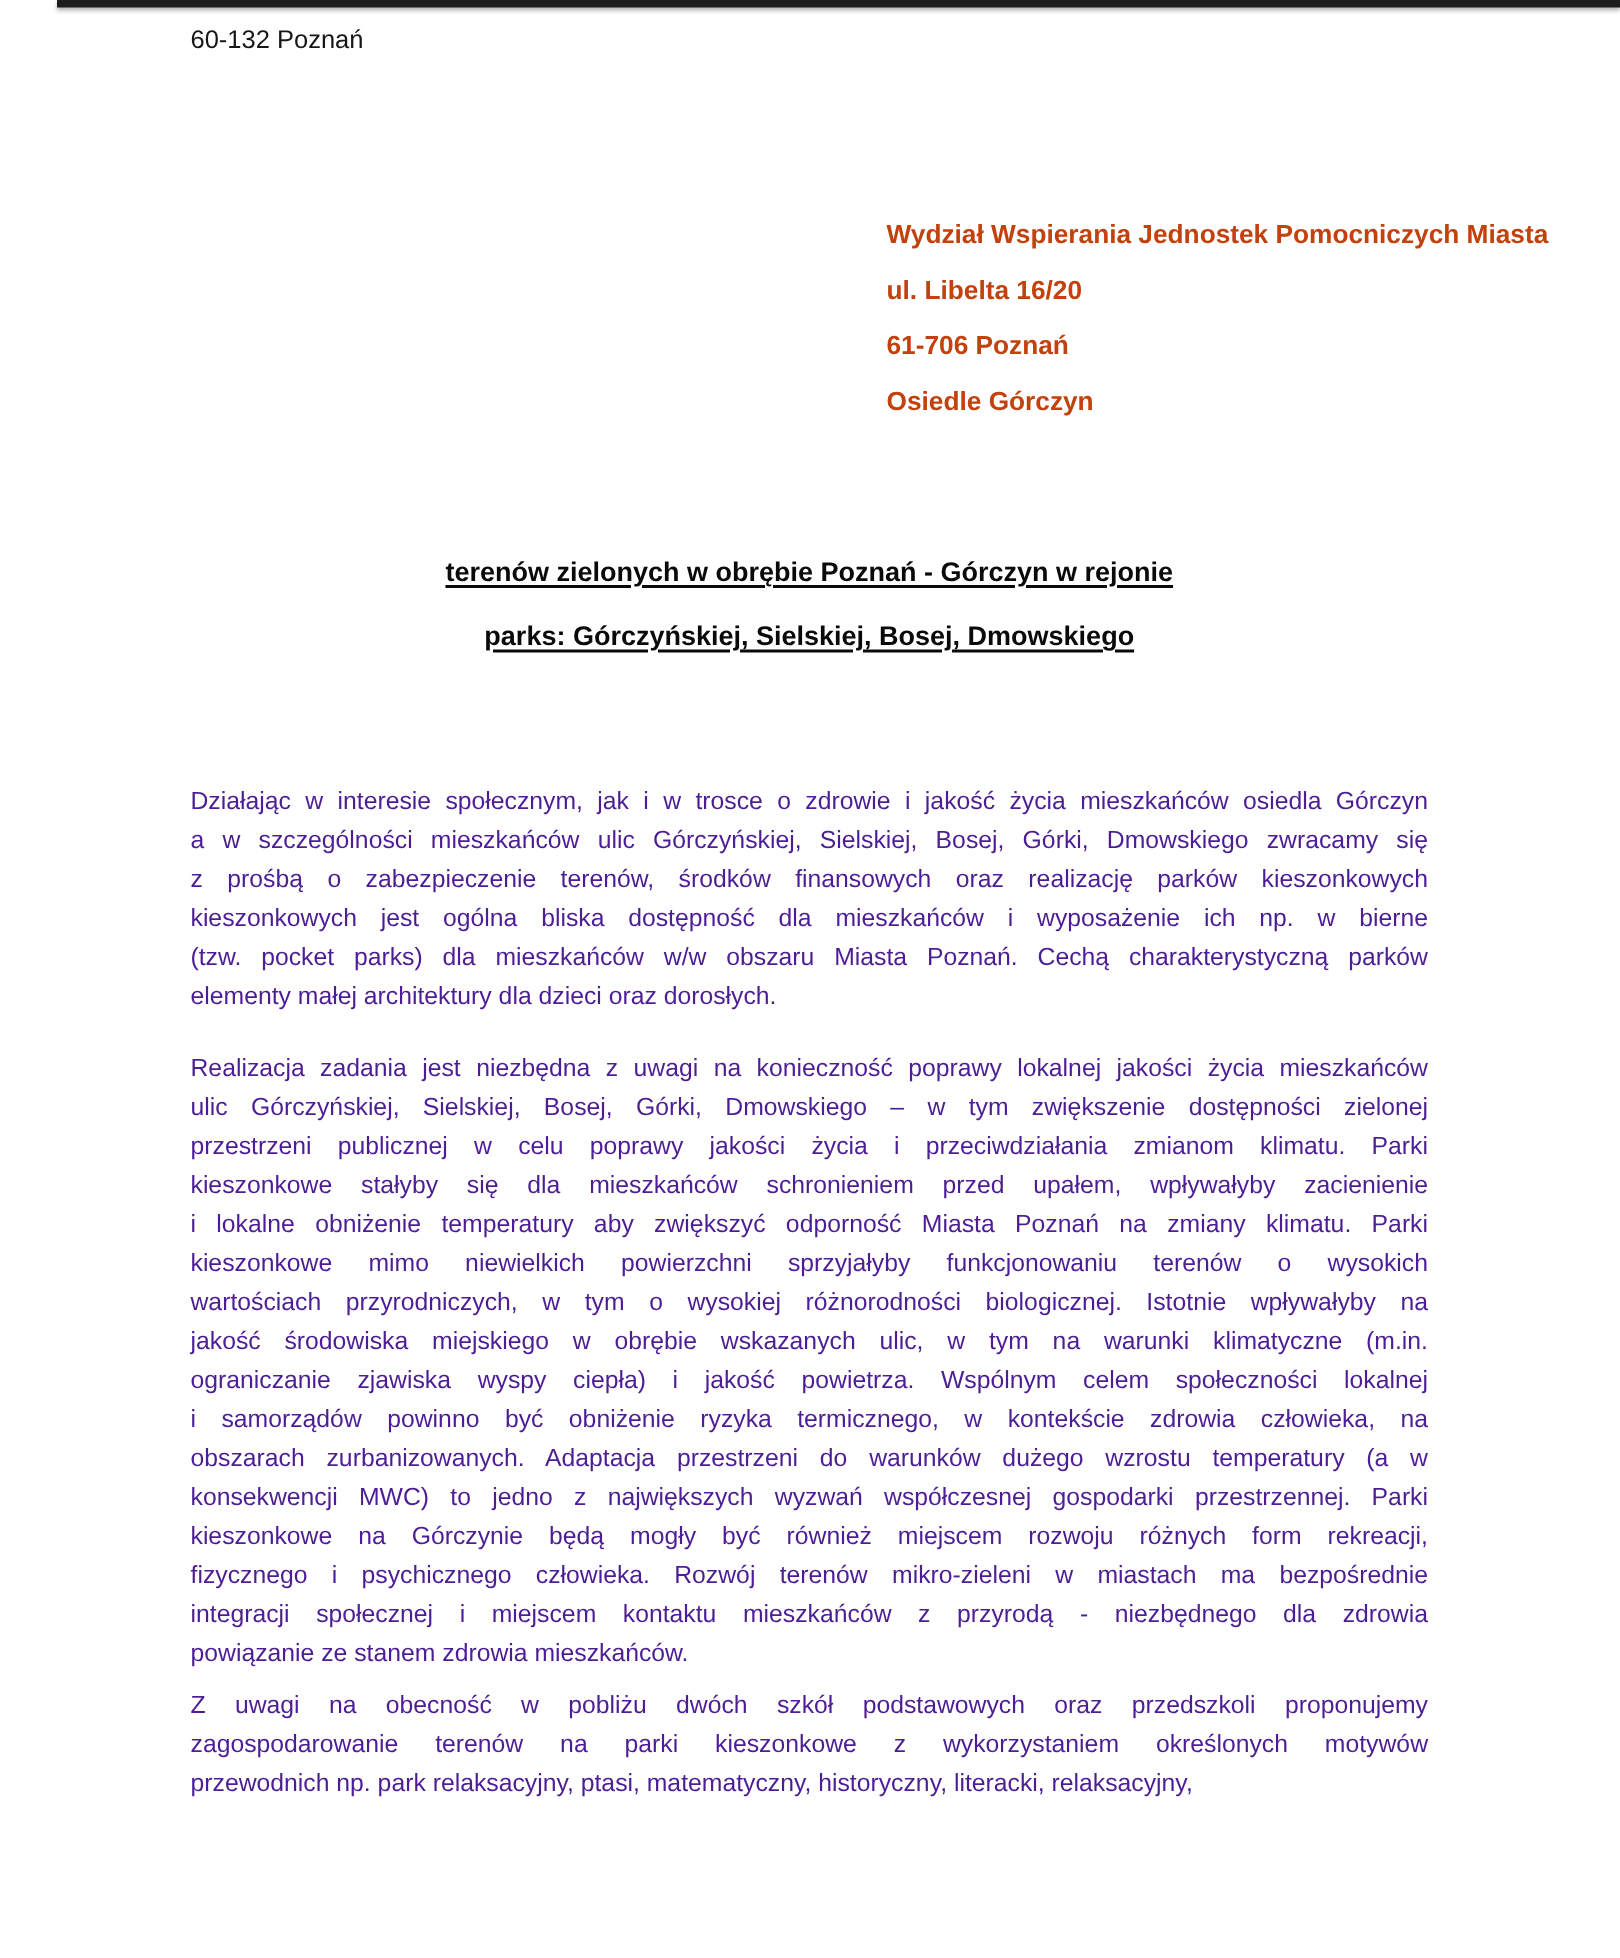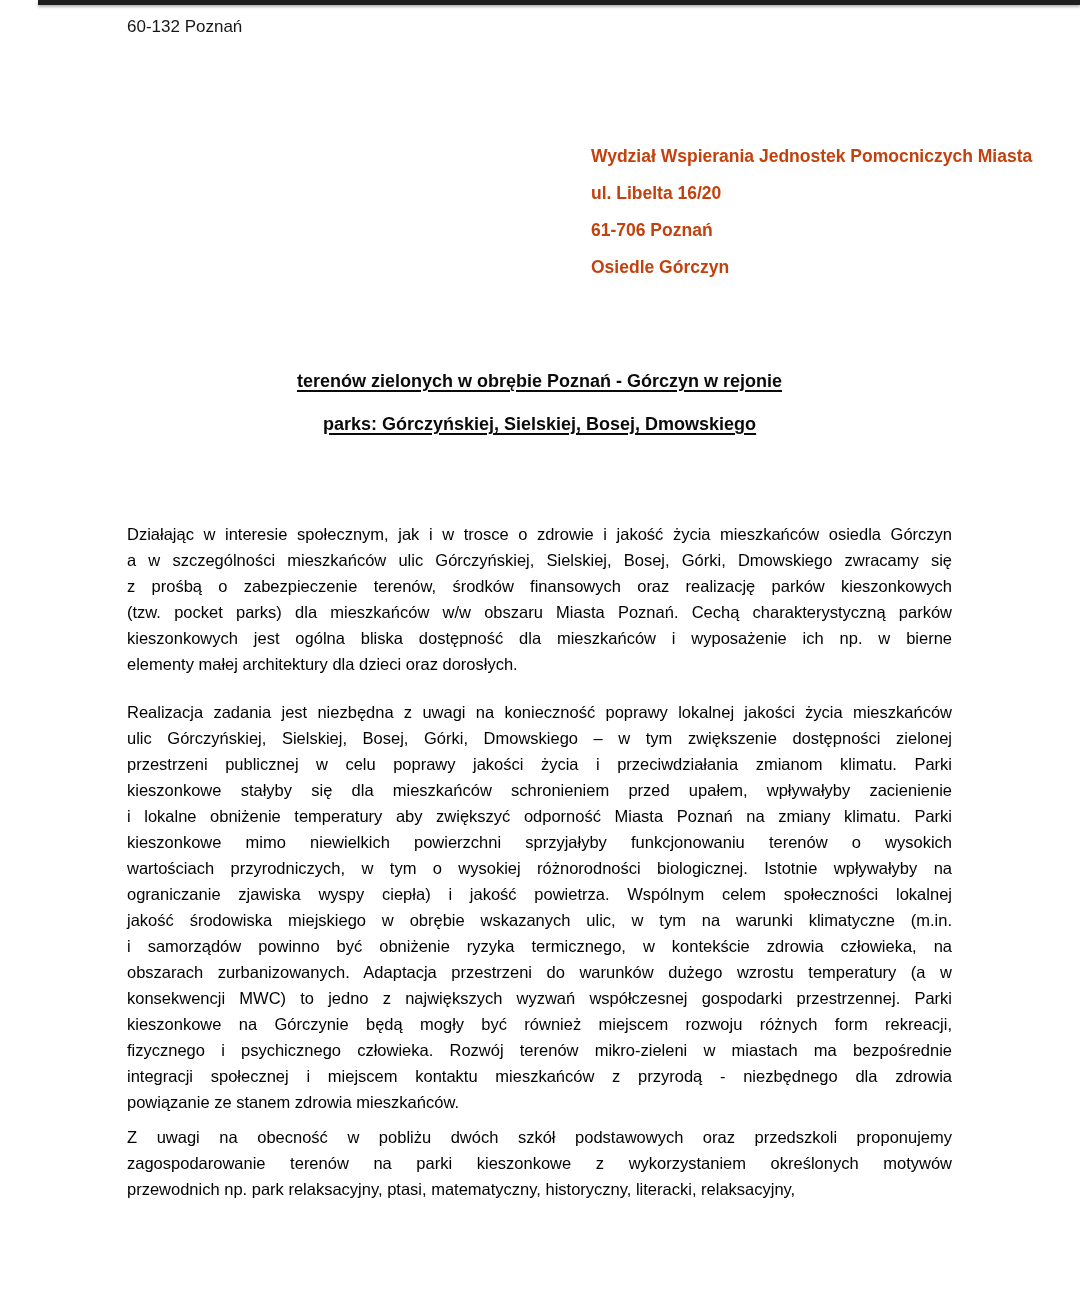--- a/index.html
+++ b/index.html
@@ -63,21 +63,21 @@
     line-height: 43px;
     text-decoration: underline;
     text-decoration-thickness: 2px;
     text-underline-offset: 3px;
   }
   .para {
     position: absolute;
     left: 127px;
     width: 825px;
     font-size: 16.5px;
-    color: #000000;
+    color: #4c1d95;
   }
   .para-1 { top: 521px; }
   .para-2 { top: 699px; }
   .para-3 { top: 1124px; }
   .tline {
     line-height: 26px;
     text-align: justify;
     text-align-last: justify;
     white-space: normal;
   }
@@ -103,35 +103,35 @@
 
   <div class="title-block">
       <div class="title-line">terenów zielonych w obrębie Poznań - Górczyn w rejonie</div>
       <div class="title-line">parks: Górczyńskiej, Sielskiej, Bosej, Dmowskiego</div>
     </div>
 
   <div class="para para-1">
       <div class="tline">Działając w interesie społecznym, jak i w trosce o zdrowie i jakość życia mieszkańców osiedla Górczyn</div>
       <div class="tline">a w szczególności mieszkańców ulic Górczyńskiej, Sielskiej, Bosej, Górki, Dmowskiego zwracamy się</div>
       <div class="tline">z prośbą o zabezpieczenie terenów, środków finansowych oraz realizację parków kieszonkowych</div>
+      <div class="tline">kieszonkowych jest ogólna bliska dostępność dla mieszkańców i wyposażenie ich np. w bierne</div>
       <div class="tline">(tzw. pocket parks) dla mieszkańców w/w obszaru Miasta Poznań. Cechą charakterystyczną parków</div>
-      <div class="tline">kieszonkowych jest ogólna bliska dostępność dla mieszkańców i wyposażenie ich np. w bierne</div>
       <div class="tline tlast">elementy małej architektury dla dzieci oraz dorosłych.</div>
     </div>
 
   <div class="para para-2">
       <div class="tline">Realizacja zadania jest niezbędna z uwagi na konieczność poprawy lokalnej jakości życia mieszkańców</div>
       <div class="tline">ulic Górczyńskiej, Sielskiej, Bosej, Górki, Dmowskiego – w tym zwiększenie dostępności zielonej</div>
       <div class="tline">przestrzeni publicznej w celu poprawy jakości życia i przeciwdziałania zmianom klimatu. Parki</div>
       <div class="tline">kieszonkowe stałyby się dla mieszkańców schronieniem przed upałem, wpływałyby zacienienie</div>
       <div class="tline">i lokalne obniżenie temperatury aby zwiększyć odporność Miasta Poznań na zmiany klimatu. Parki</div>
       <div class="tline">kieszonkowe mimo niewielkich powierzchni sprzyjałyby funkcjonowaniu terenów o wysokich</div>
       <div class="tline">wartościach przyrodniczych, w tym o wysokiej różnorodności biologicznej. Istotnie wpływałyby na</div>
+      <div class="tline">jakość środowiska miejskiego w obrębie wskazanych ulic, w tym na warunki klimatyczne (m.in.</div>
       <div class="tline">ograniczanie zjawiska wyspy ciepła) i jakość powietrza. Wspólnym celem społeczności lokalnej</div>
-      <div class="tline">jakość środowiska miejskiego w obrębie wskazanych ulic, w tym na warunki klimatyczne (m.in.</div>
       <div class="tline">i samorządów powinno być obniżenie ryzyka termicznego, w kontekście zdrowia człowieka, na</div>
       <div class="tline">obszarach zurbanizowanych. Adaptacja przestrzeni do warunków dużego wzrostu temperatury (a w</div>
       <div class="tline">konsekwencji MWC) to jedno z największych wyzwań współczesnej gospodarki przestrzennej. Parki</div>
       <div class="tline">kieszonkowe na Górczynie będą mogły być również miejscem rozwoju różnych form rekreacji,</div>
       <div class="tline">fizycznego i psychicznego człowieka. Rozwój terenów mikro-zieleni w miastach ma bezpośrednie</div>
       <div class="tline">integracji społecznej i miejscem kontaktu mieszkańców z przyrodą - niezbędnego dla zdrowia</div>
       <div class="tline tlast">powiązanie ze stanem zdrowia mieszkańców.</div>
     </div>
 
   <div class="para para-3">

